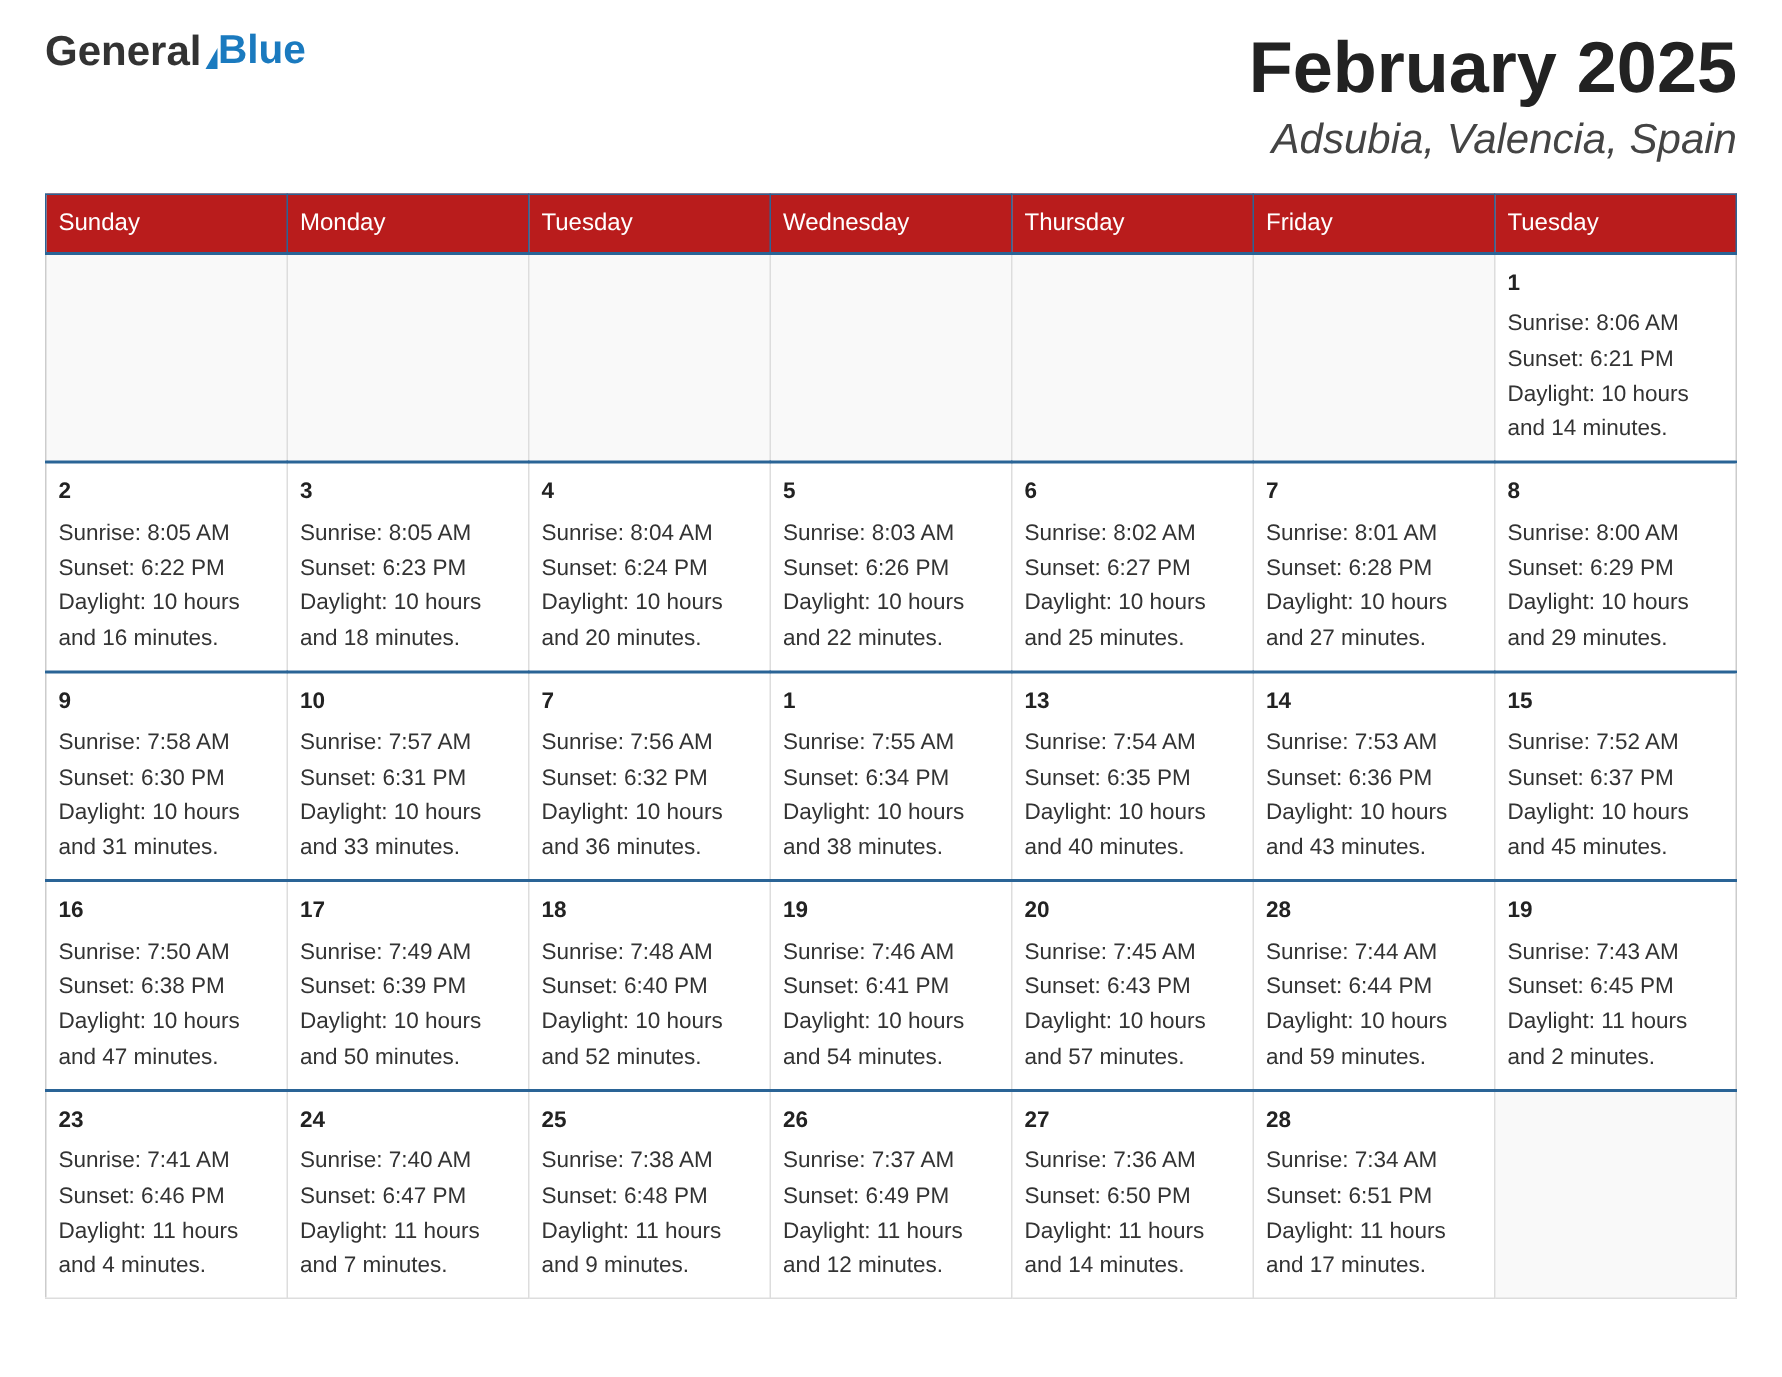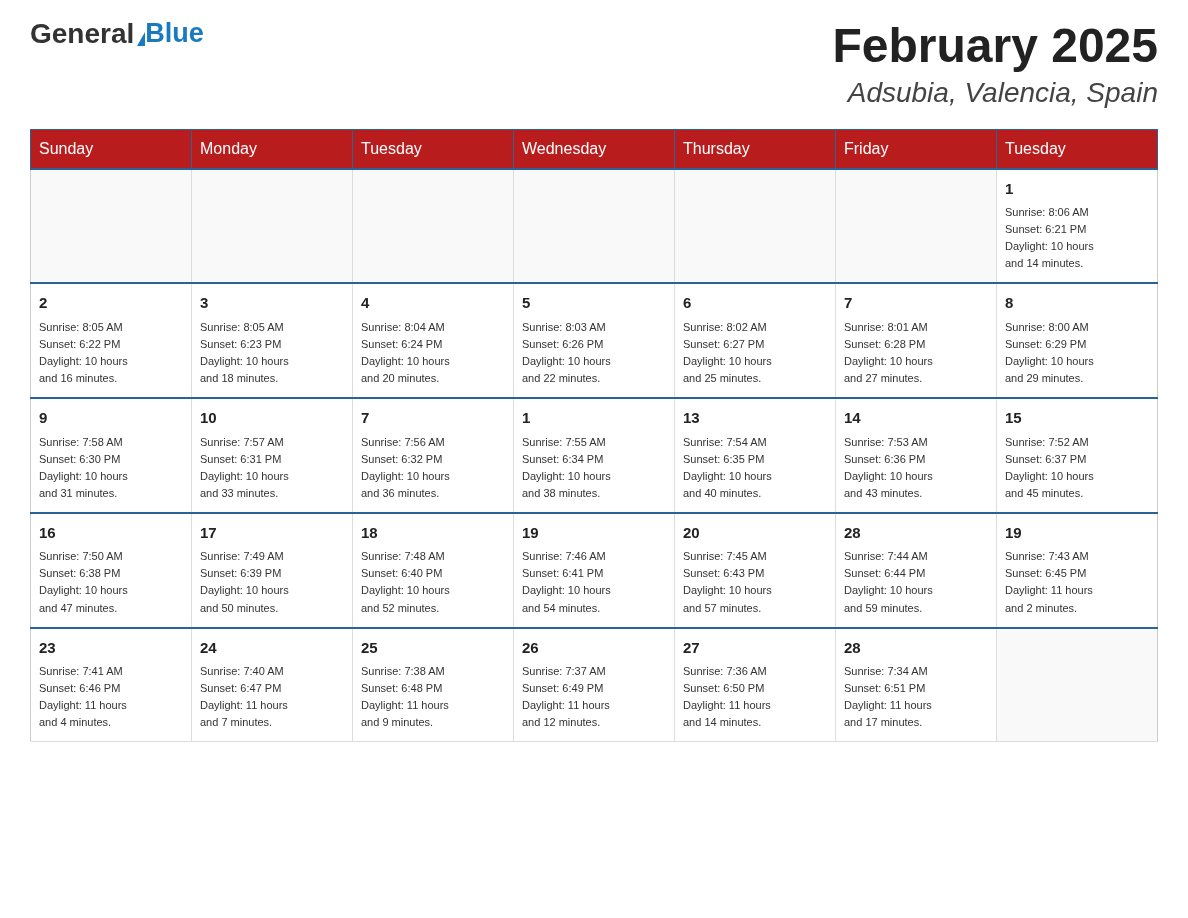--- a/index.html
+++ b/index.html
@@ -93,21 +93,21 @@
       border-right: none;
     }
     .day-number {
       font-size: 15px;
       font-weight: bold;
       color: #222;
       display: block;
       margin-bottom: 4px;
     }
     .day-info {
-      font-size: 11px;
+      font-size: 15px;
       color: #333;
       line-height: 1.55;
     }
     .empty-cell {
       background: #f9f9f9;
     }
   </style>
 </head>
 <body>
 

